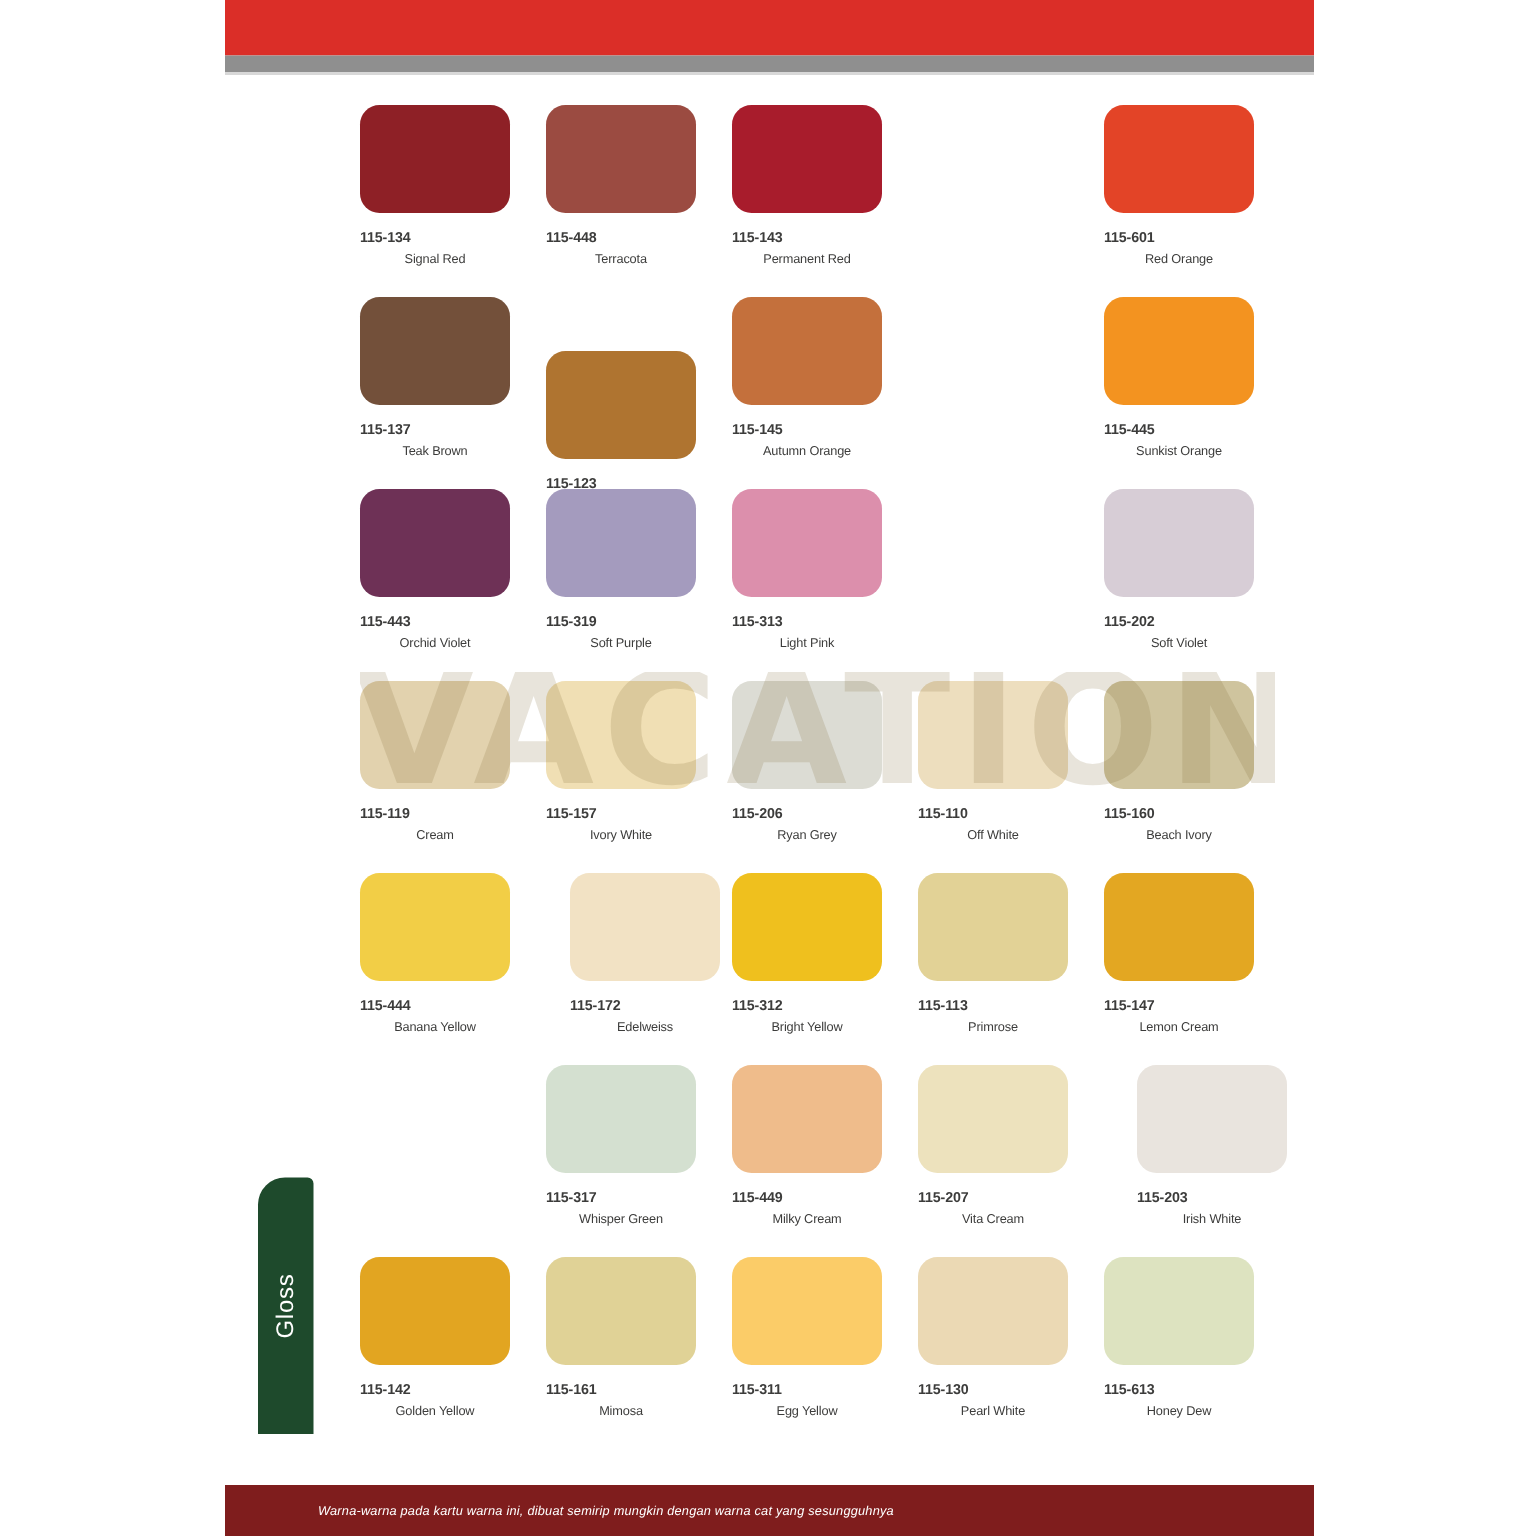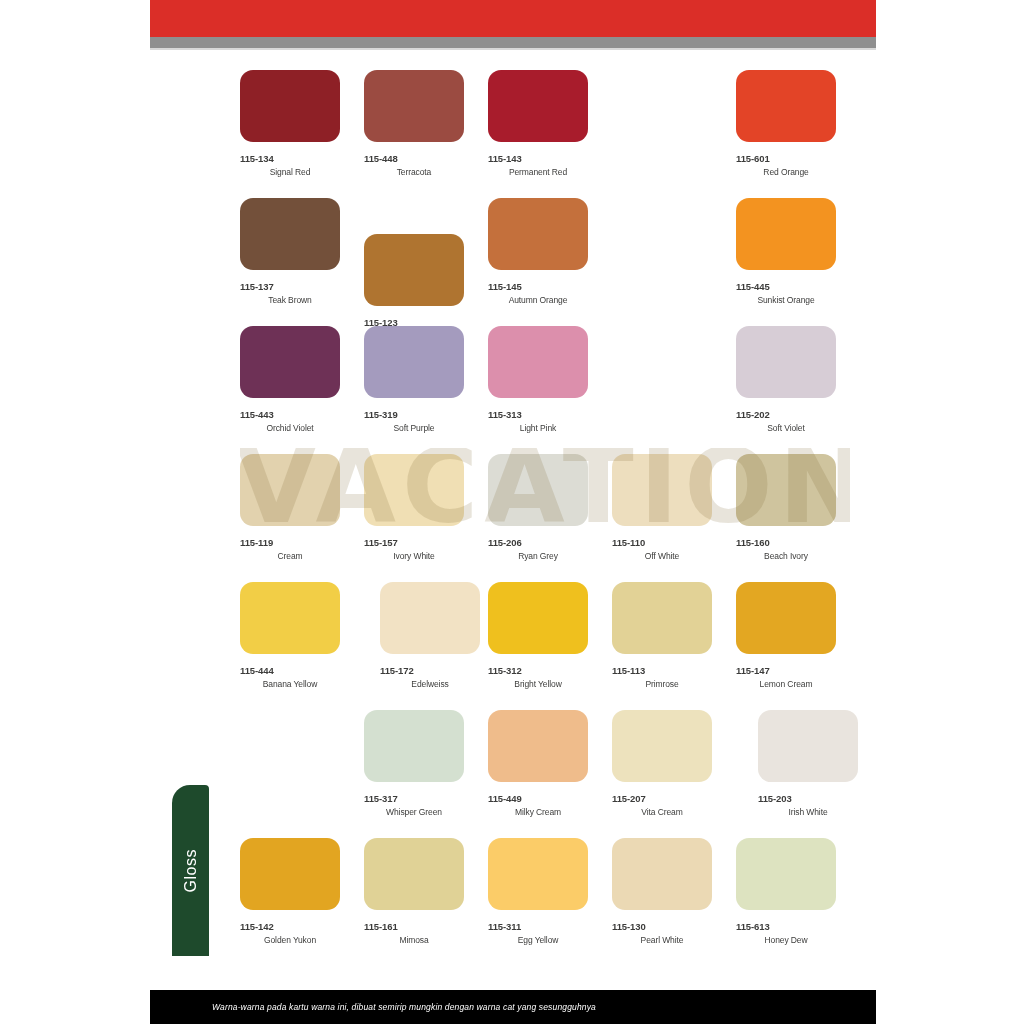--- a/index.html
+++ b/index.html
@@ -271,21 +271,21 @@
       <div class="swatch-cell" style="left: 518px;">
         <div class="swatch-chip" style="background: rgb(233, 228, 222);"></div>
         <div class="swatch-code">115-203</div>
         <div class="swatch-name">Irish White</div>
       </div>
     </div>
     <div class="swatch-row">
       <div class="swatch-cell" style="left: 0px;">
         <div class="swatch-chip" style="background: rgb(226, 165, 33);"></div>
         <div class="swatch-code">115-142</div>
-        <div class="swatch-name">Golden Yukon</div>
+        <div class="swatch-name">Golden Yellow</div>
       </div>
       <div class="swatch-cell" style="left: 124px;">
         <div class="swatch-chip" style="background: rgb(224, 210, 150);"></div>
         <div class="swatch-code">115-161</div>
         <div class="swatch-name">Mimosa</div>
       </div>
       <div class="swatch-cell" style="left: 248px;">
         <div class="swatch-chip" style="background: rgb(251, 204, 104);"></div>
         <div class="swatch-code">115-311</div>
         <div class="swatch-name">Egg Yellow</div>
@@ -300,15 +300,15 @@
         <div class="swatch-code">115-613</div>
         <div class="swatch-name">Honey Dew</div>
       </div>
     </div>
   </div>
 
 <div id="watermark">
   <div id="watermark-text">VACATION HOME</div>
 </div>
 
-<div id="footer-band" style="background: #000000; align-items: center;">
+<div id="footer-band" style="background: #7f1d1d; align-items: center;">
   <span id="footer-note">Warna-warna pada kartu warna ini, dibuat semirip mungkin dengan warna cat yang sesungguhnya</span>
 </div>
 
 </body></html>

